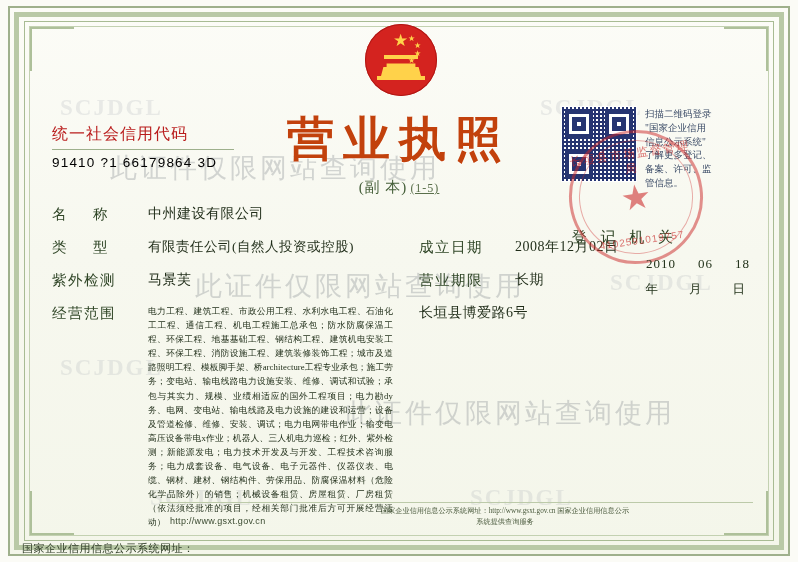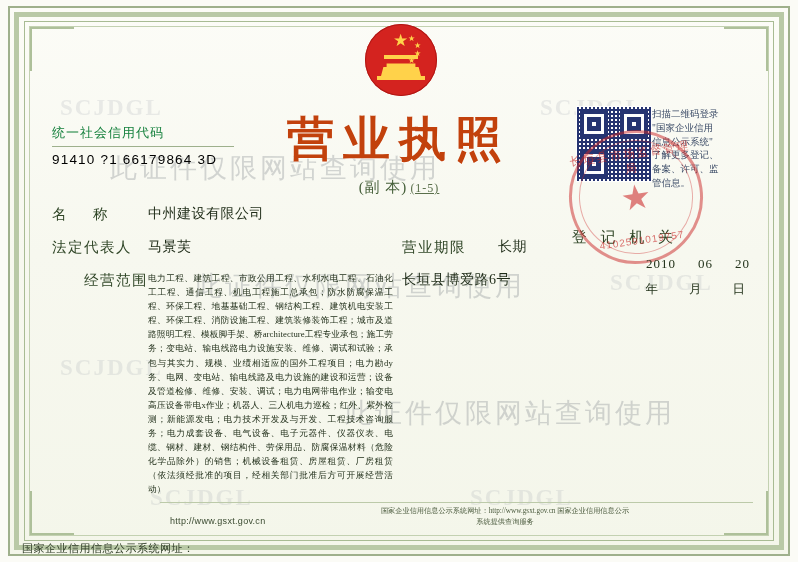--- a/index.html
+++ b/index.html
@@ -161,45 +161,46 @@
 
   
   .code-block {
     position: absolute;
     left: 52px;
     top: 124px;
     width: 190px;
   }
   .code-label {
     font-family: "Liberation Serif", serif;
-    font-size: 13px;
-    color: #15803d;
+    font-size: 16px;
+    color: #b91c1c;
     letter-spacing: 1px;
   }
   .code-line {
     margin-top: 3px;
     border-bottom: 1px solid #9eb08c;
     width: 182px;
     height: 1px;
   }
   .code-value {
     margin-top: 5px;
     font-family: "Liberation Sans", sans-serif;
     font-size: 13.5px;
     color: #000000;
     letter-spacing: 1.2px;
   }
 
   
   .qr-block {
     position: absolute;
-    right: 30px;
+    right: 45px;
     top: 106px;
     width: 192px;
     display: flex;
+    gap: 8px;
   }
   .qr {
     width: 74px; height: 74px;
     flex: 0 0 auto;
     background-color: #fff;
     background-image:
       repeating-linear-gradient(90deg, #1b2a6b 0 2px, transparent 2px 4px),
       repeating-linear-gradient(0deg, #1b2a6b 0 2px, transparent 2px 4px);
     background-size: 4px 4px, 4px 4px;
     position: relative;
@@ -236,20 +237,21 @@
   .fields {
     position: absolute;
     left: 52px;
     top: 205px;
     right: 45px;
   }
   .row {
     display: flex;
     align-items: flex-start;
     margin-bottom: 14px;
+    gap: 17px;
   }
   .col-left { width: 350px; display: flex; align-items: flex-start; }
   .col-right { flex: 1; display: flex; align-items: flex-start; }
 
   .lbl {
     font-family: "Liberation Serif", serif;
     font-size: 14.5px;
     color: #2f4526;
     letter-spacing: 6px;
     width: 96px;
@@ -266,21 +268,20 @@
   .val.small { font-size: 13.5px; }
 
   .scope-row { margin-top: 2px; }
   .scope-label {
     font-family: Liberation Sans, sans-serif;
     font-size: 14.5px;
     color: #2f4526;
     letter-spacing: 1.5px;
     width: 96px;
     flex: 0 0 96px;
-    text-align: right;
   }
   .scope-text {
     width: 245px;
     font-family: "Liberation Serif", serif;
     font-size: 8.7px;
     line-height: 1.62;
     color: #22301b;
     text-align: justify;
     letter-spacing: 0.1px;
   }
@@ -477,24 +478,34 @@
 
   <div class="fields">
 
     <div class="row">
       <div class="col-left">
         <div class="lbl">名　称</div>
         <div class="val">中州建设有限公司</div>
       </div>
     </div>
 
-
     <div class="row">
       <div class="col-left">
-        <div class="lbl w4">法定代表人</div>
+        <div class="lbl">类　型</div>
+        <div class="val small">有限责任公司(自然人投资或控股)</div>
+      </div>
+      <div class="col-right">
+        <div class="lbl w4">成立日期</div>
+        <div class="val">2008年12月02日</div>
+      </div>
+    </div>
+
+    <div class="row">
+      <div class="col-left">
+        <div class="lbl w4">紫外检测</div>
         <div class="val">马景芙</div>
       </div>
       <div class="col-right">
         <div class="lbl w4">营业期限</div>
         <div class="val">长期</div>
       </div>
     </div>
 
     <div class="row scope-row">
       <div class="col-left">
@@ -513,21 +524,21 @@
   <div class="seal">
     <div class="seal-inner"></div>
     <div class="seal-text">长垣县市场监督管理局</div>
     <div class="seal-star">★</div>
     <div class="seal-text-bottom">4102591019757</div>
   </div>
 
   <div class="date-line">
     <span>2010</span>
     <span>06</span>
-    <span>20</span>
+    <span>18</span>
   </div>
   <div class="date-units">
     <span>年</span>
     <span>月</span>
     <span>日</span>
   </div>
 
   <div class="bottom-sep"></div>
   <div class="bottom-note">国家企业信用信息公示系统网址：http://www.gsxt.gov.cn
 国家企业信用信息公示系统提供查询服务</div>

